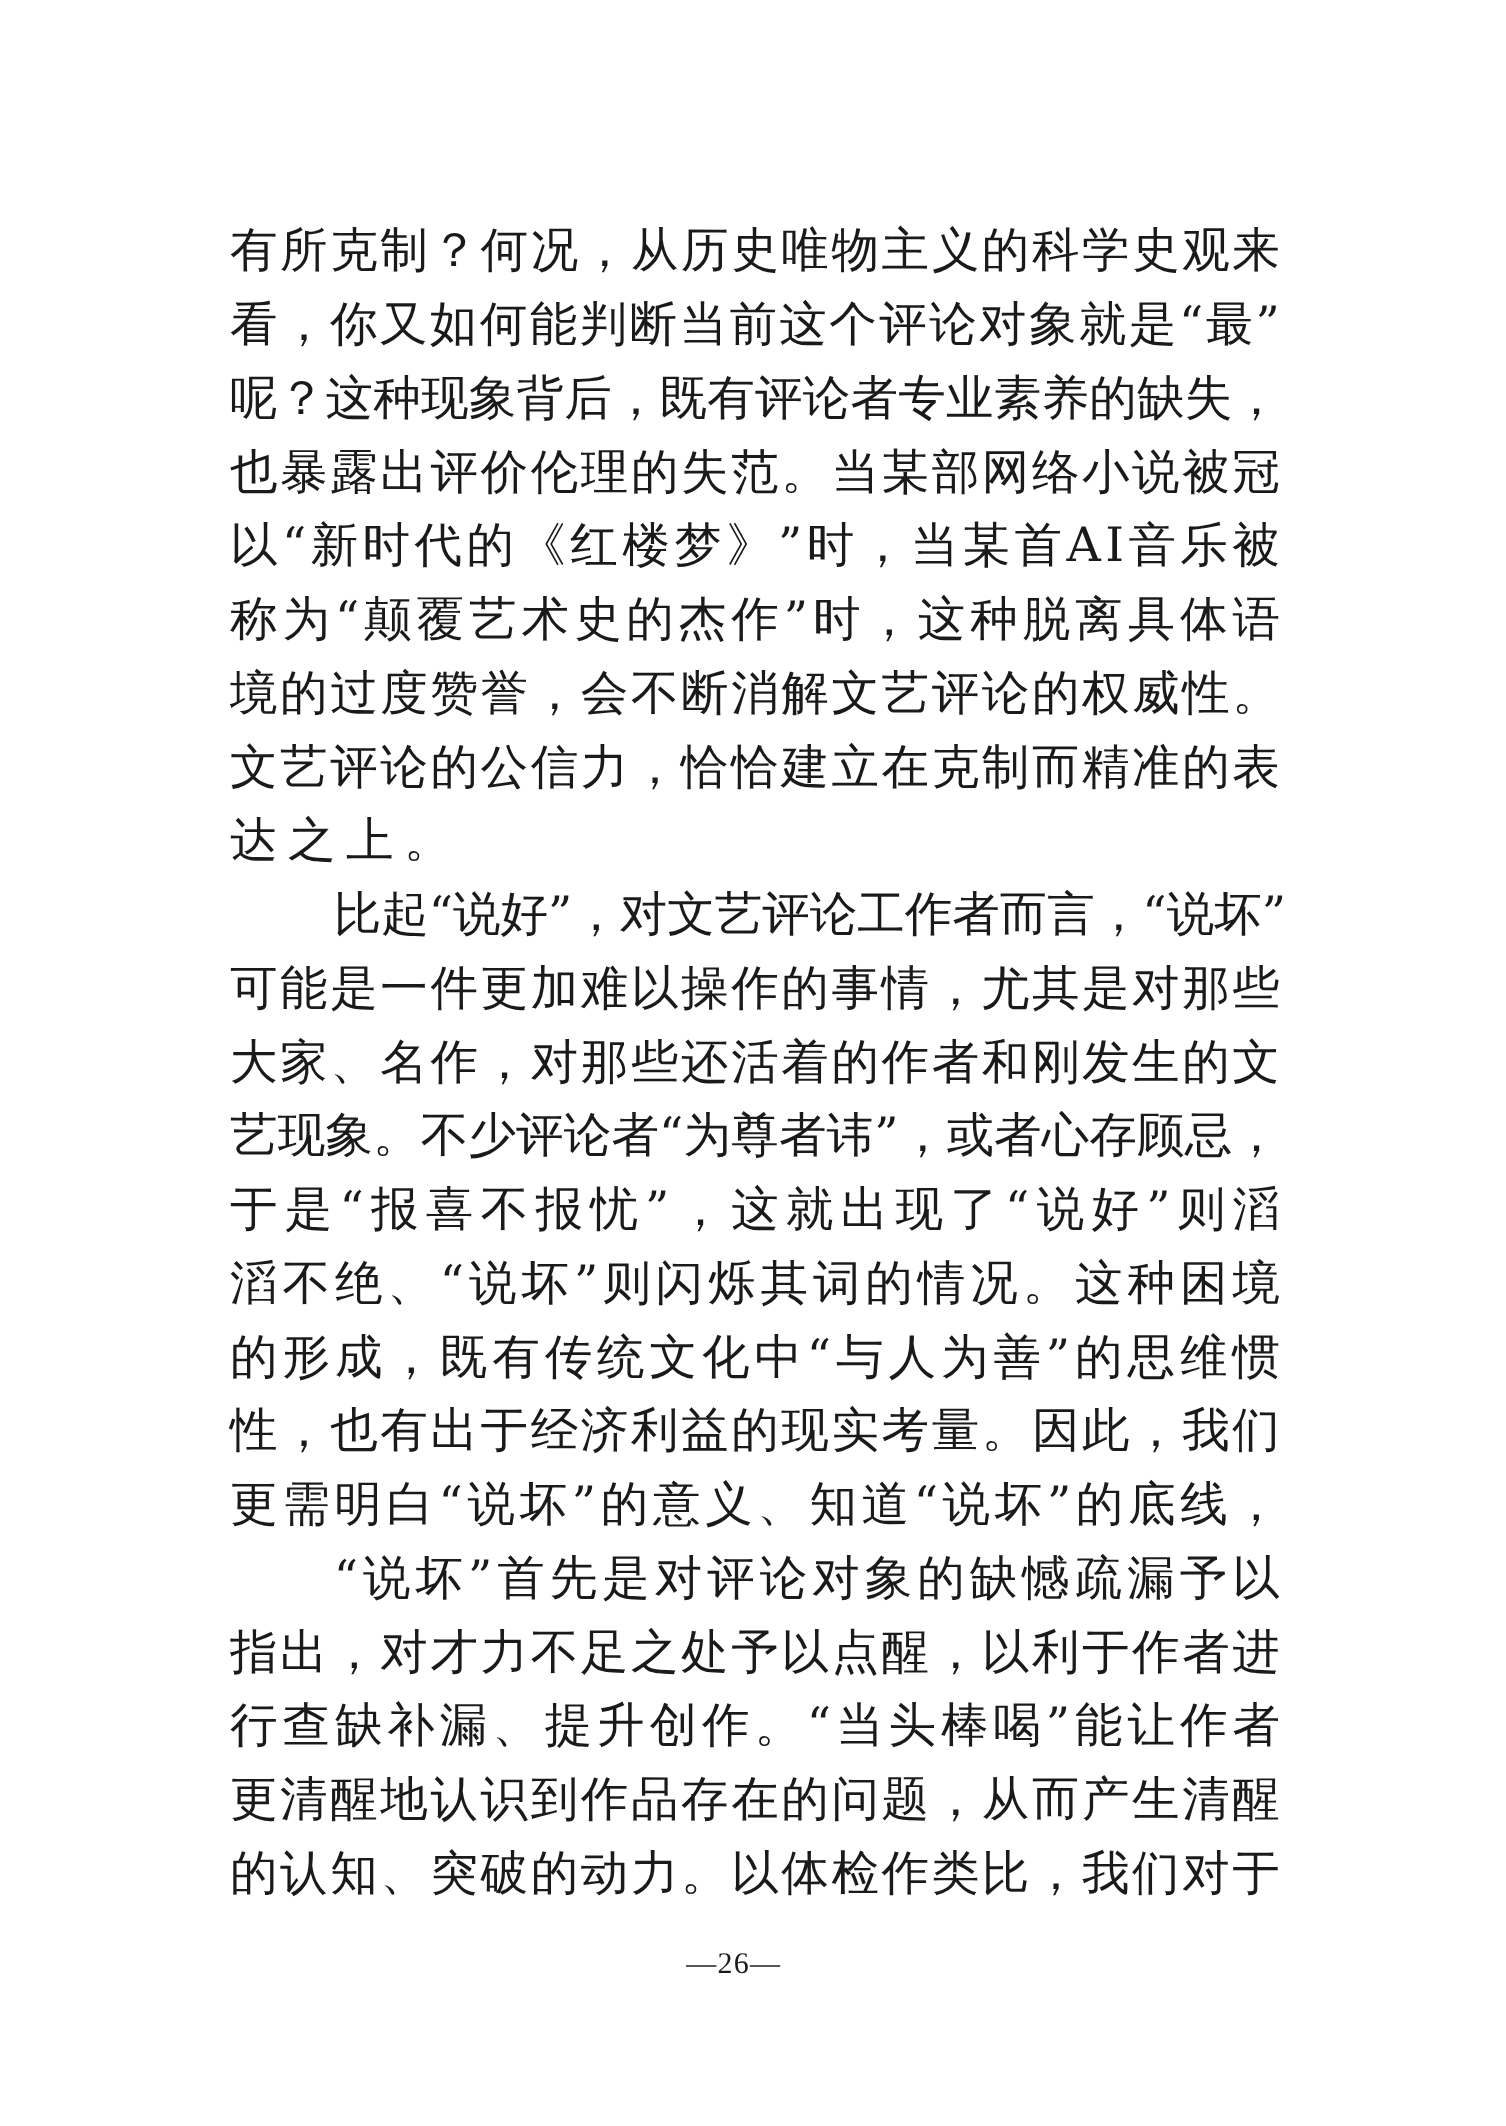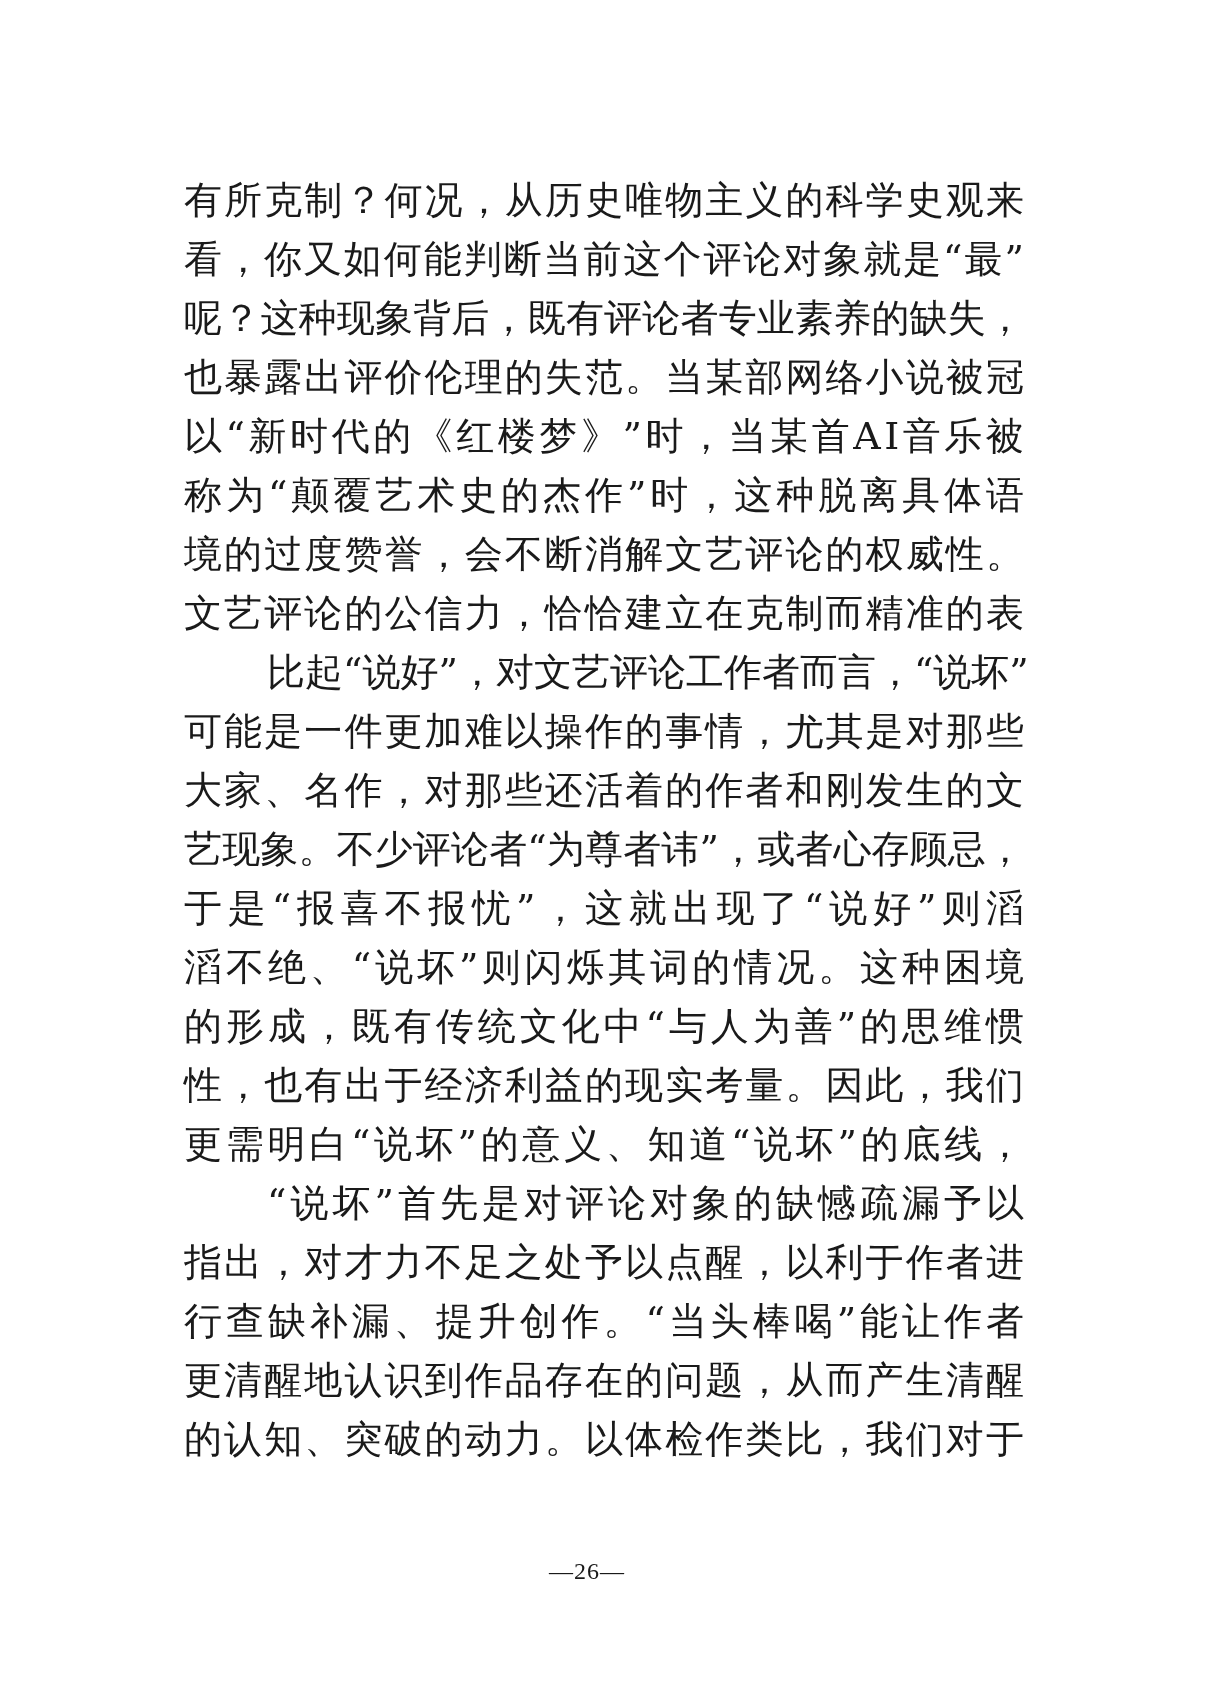--- a/index.html
+++ b/index.html
@@ -244,20 +244,21 @@
           <span class="ch">立</span>
           <span class="ch">在</span>
           <span class="ch">克</span>
           <span class="ch">制</span>
           <span class="ch">而</span>
           <span class="ch">精</span>
           <span class="ch">准</span>
           <span class="ch">的</span>
           <span class="ch">表</span>
         </div>
+        <div class="line last">达之上。</div>
       </div>
       <div>
         <div class="line indent">
           <span class="ch">比</span>
           <span class="ch">起</span>
           <span class="ch">“</span>
           <span class="ch">说</span>
           <span class="ch">好</span>
           <span class="ch">”</span>
           <span class="ch">，</span>

